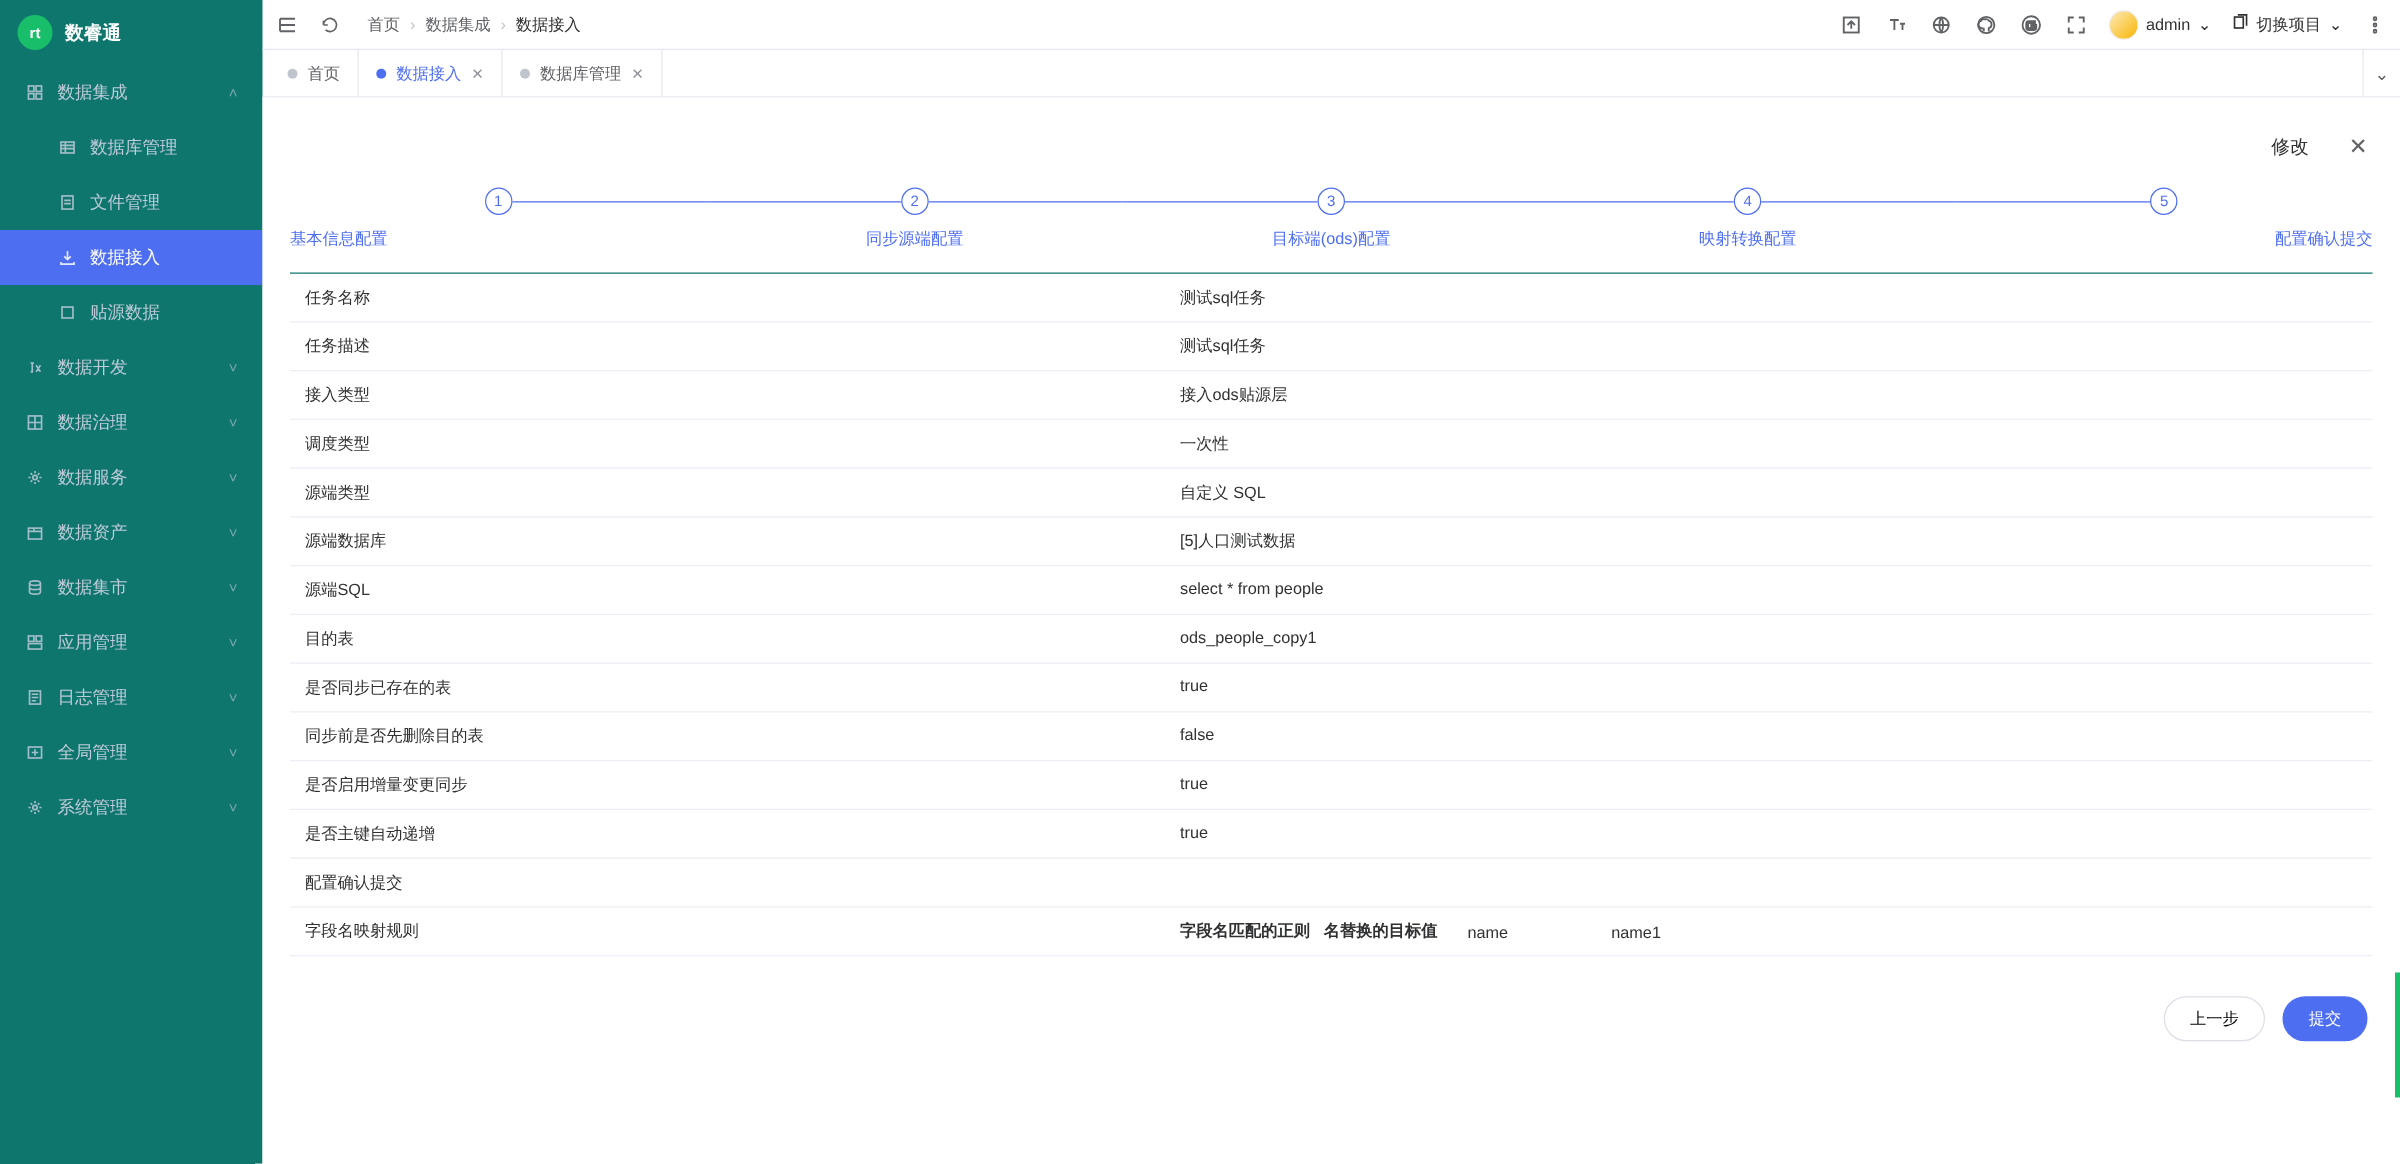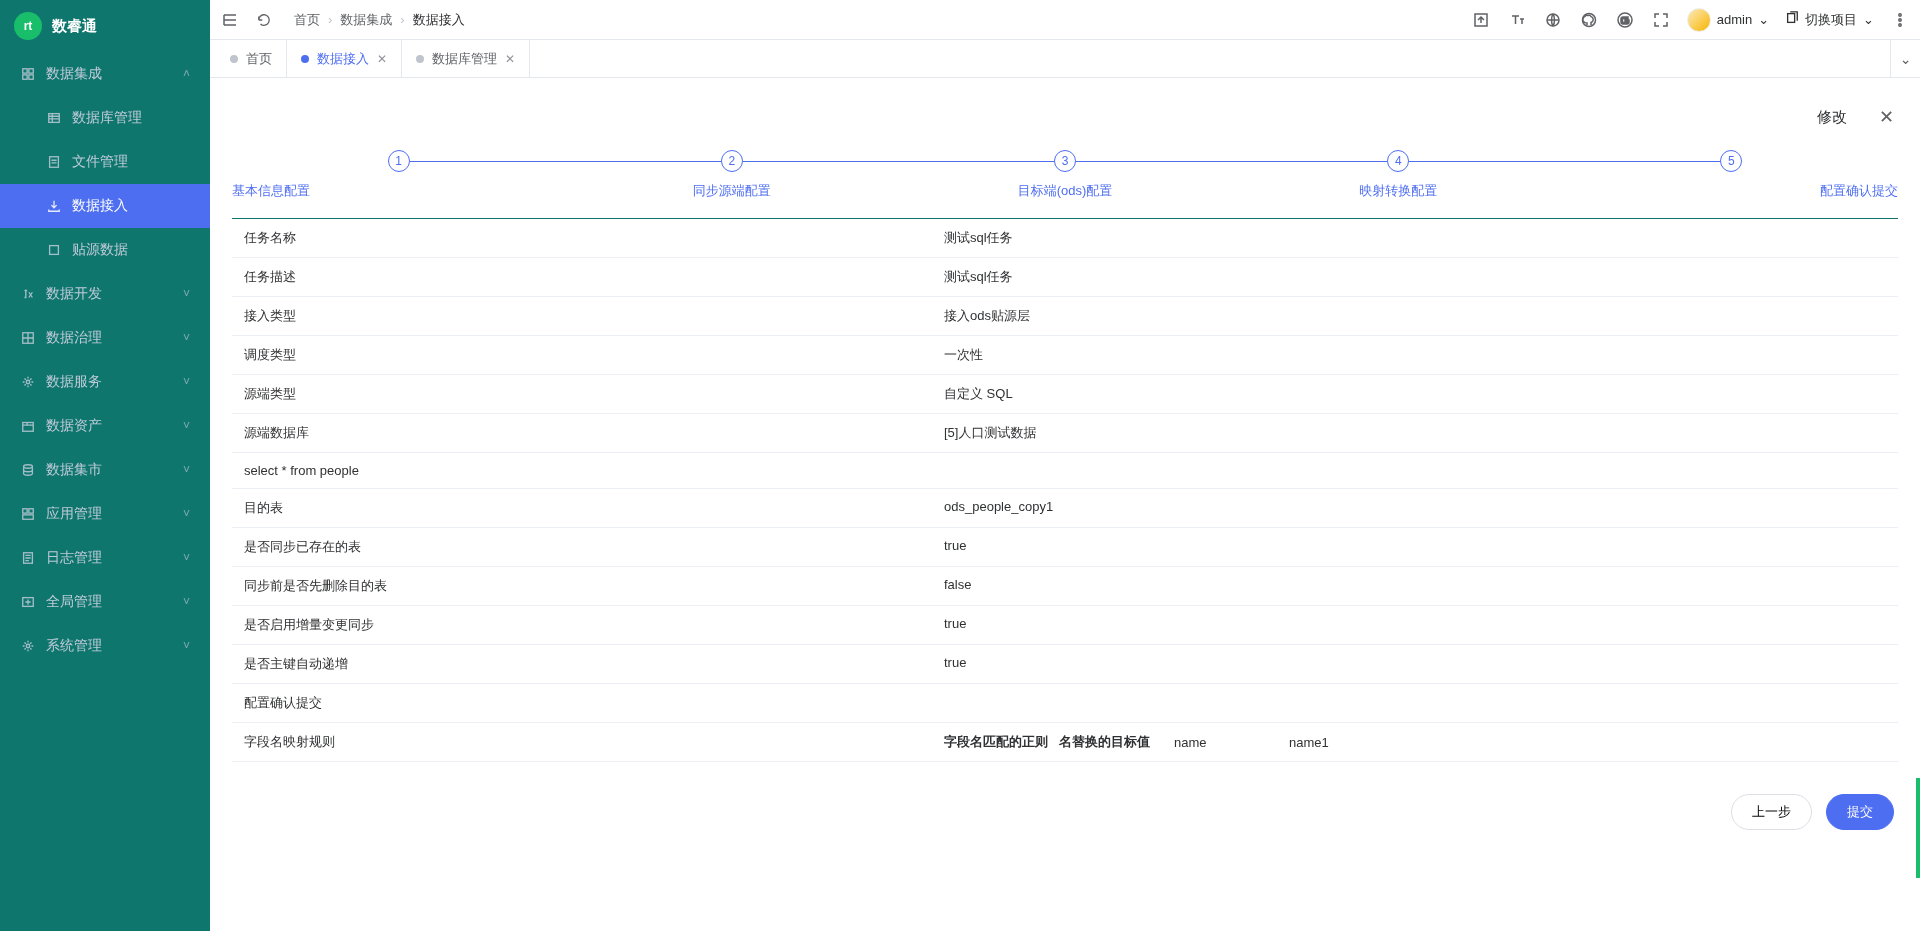--- a/index.html
+++ b/index.html
@@ -398,20 +398,21 @@
             </div>
             <div class="info-row">
               <div class="info-label">源端类型</div>
     <div class="info-value">自定义 SQL</div>
             </div>
             <div class="info-row">
               <div class="info-label">源端数据库</div>
     <div class="info-value">[5]人口测试数据</div>
             </div>
             <div class="info-row">
+              <div class="info-label">源端SQL</div>
     <div class="info-value">select * from people</div>
             </div>
             <div class="info-row">
               <div class="info-label">目的表</div>
     <div class="info-value">ods_people_copy1</div>
             </div>
             <div class="info-row">
               <div class="info-label">是否同步已存在的表</div>
     <div class="info-value">true</div>
             </div>

